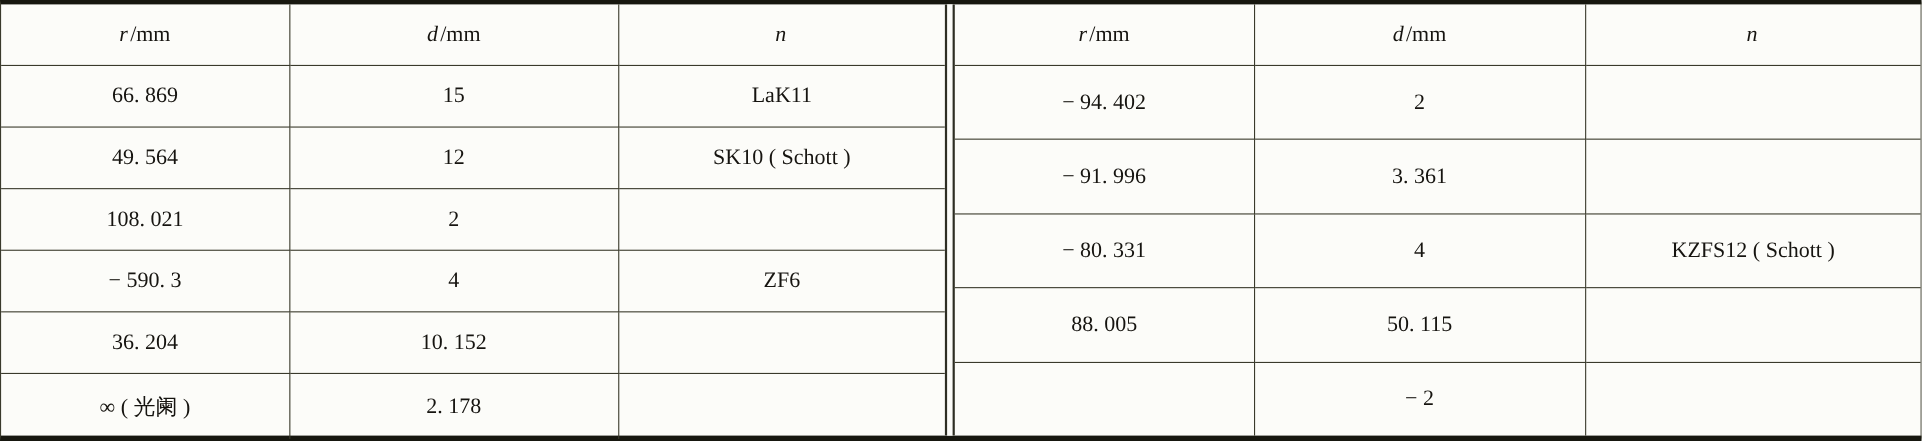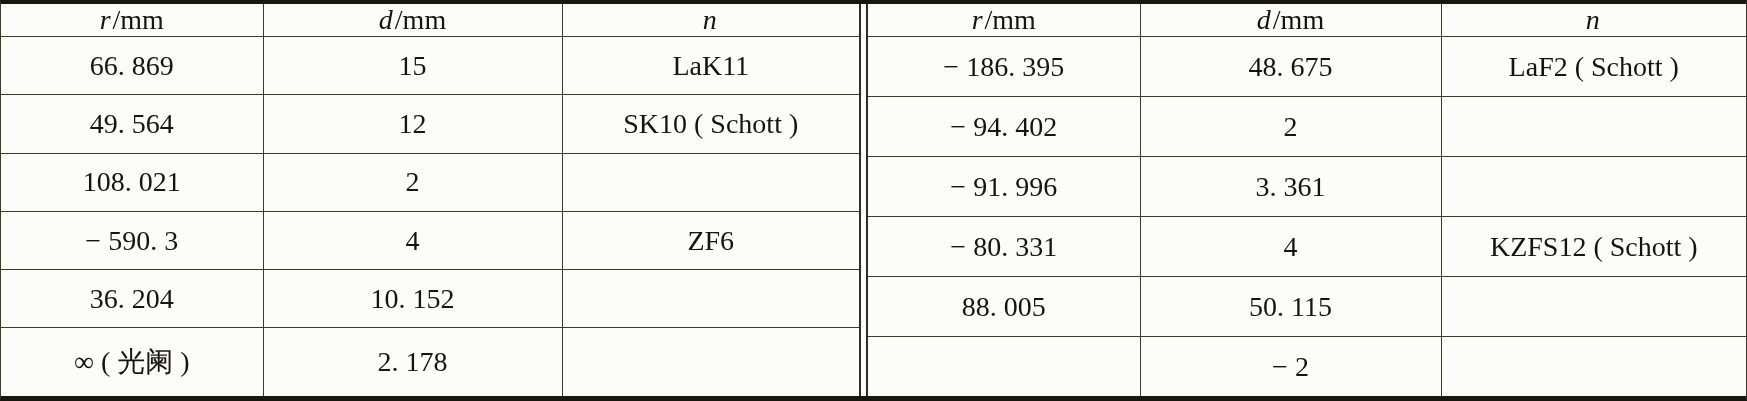--- a/index.html
+++ b/index.html
@@ -23,25 +23,25 @@
   }
   table{
     border-collapse:collapse;
     table-layout:fixed;
     height:100%;
   }
   .t-left{width:858px;}
   .t-right{flex:1 1 auto;width:871px;}
   th,td{
     border:1px solid var(--line);
-    padding:0 4px;
+    padding:16px 4px;
     text-align:center;
     vertical-align:middle;
     font-family:"Liberation Serif","DejaVu Serif",serif;
-    font-size:28px;
+    font-size:20px;
     font-weight:normal;
     color:var(--text);
     white-space:nowrap;
     overflow:hidden;
   }
   
   table tr > *:first-child{border-left:none;}
   table tr > *:last-child{border-right:none;}
   thead tr > *{border-top:none;}
   tbody tr:last-child > *{border-bottom:none;}
@@ -116,25 +116,20 @@
       </colgroup>
     <thead>
       <tr>
         <th><span class="sym">r</span><span>/mm</span></th>
         <th><span class="sym">d</span><span>/mm</span></th>
         <th><span class="sym">n</span><span></span></th>
       </tr>
     </thead>
     <tbody>
         <tr>
-          <td>− 186. 395</td>
-          <td>48. 675</td>
-          <td>LaF2 ( Schott )</td>
-        </tr>
-        <tr>
           <td>− 94. 402</td>
           <td>2</td>
           <td></td>
         </tr>
         <tr>
           <td>− 91. 996</td>
           <td>3. 361</td>
           <td></td>
         </tr>
         <tr>

